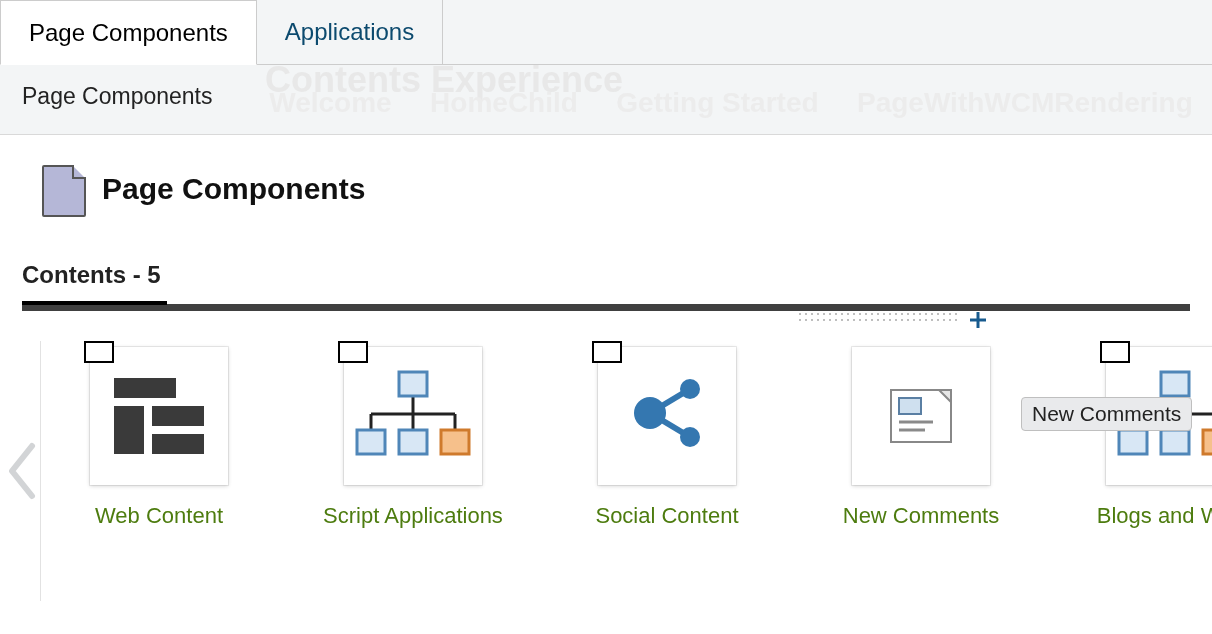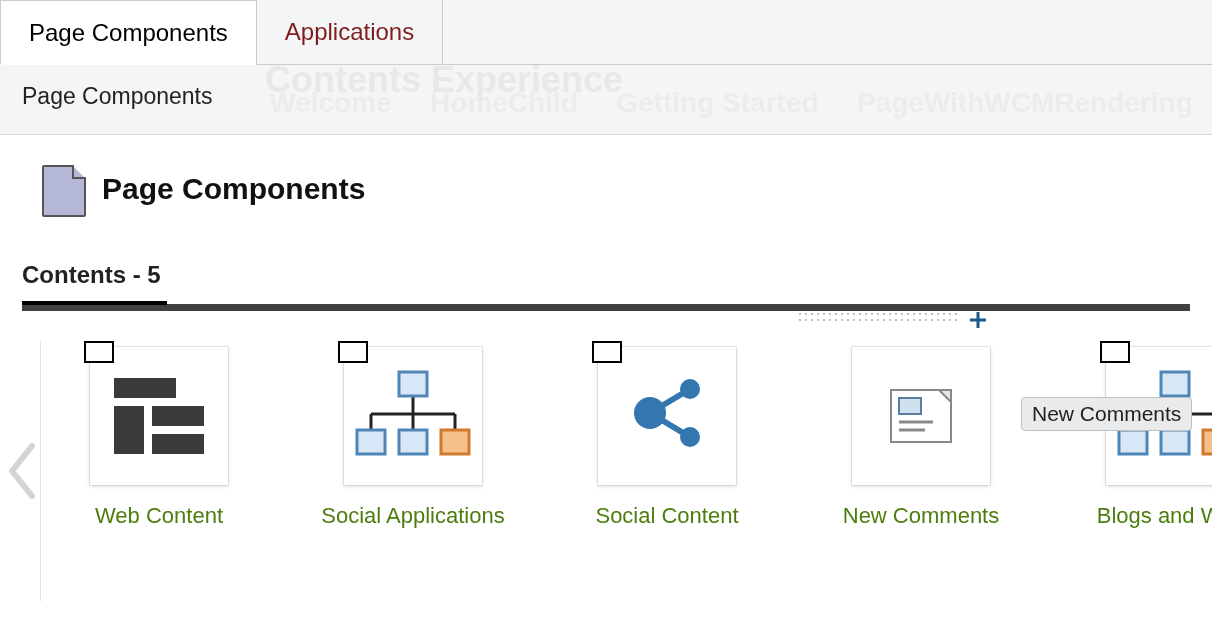--- a/index.html
+++ b/index.html
@@ -18,21 +18,21 @@
     align-items: stretch;
     height: 65px;
     background: #f3f5f6;
     border-bottom: 1px solid #ccc;
   }
   .tab {
     display: flex;
     align-items: center;
     padding: 0 28px;
     font-size: 24px;
-    color: #7f1d1d;
+    color: #0c4a6e;
     cursor: pointer;
     user-select: none;
     border-right: 1px solid #ccc;
   }
   .tab.active {
     background: #fff;
     color: #000;
     border-top: 1px solid #ccc;
     border-left: 1px solid #ccc;
     border-right: 1px solid #ccc;
@@ -311,21 +311,21 @@
             <line x1="18" y1="44" x2="18" y2="60" stroke="#222" stroke-width="3"></line>
             <line x1="60" y1="44" x2="60" y2="60" stroke="#222" stroke-width="3"></line>
             <line x1="102" y1="44" x2="102" y2="60" stroke="#222" stroke-width="3"></line>
             <rect x="46" y="2" width="28" height="24" fill="#d8e7f5" stroke="#4f86b8" stroke-width="3"></rect>
             <rect x="4" y="60" width="28" height="24" fill="#d8e7f5" stroke="#4f86b8" stroke-width="3"></rect>
             <rect x="46" y="60" width="28" height="24" fill="#d8e7f5" stroke="#4f86b8" stroke-width="3"></rect>
             <rect x="88" y="60" width="28" height="24" fill="#f6c08b" stroke="#cf7a2c" stroke-width="3"></rect>
           </svg>
         </div>
       </div>
-      <div class="card-label">Social Applications</div>
+      <div class="card-label">Script Applications</div>
     </div>
 
     <div class="card">
       <div class="thumb-wrap">
         <div class="folder-tab"></div>
         <div class="thumb">
           <svg width="86" height="86" viewBox="0 0 86 86">
             <line x1="26" y1="40" x2="66" y2="16" stroke="#3477b0" stroke-width="6"></line>
             <line x1="26" y1="40" x2="66" y2="64" stroke="#3477b0" stroke-width="6"></line>
             <circle cx="26" cy="40" r="16" fill="#3477b0"></circle>

